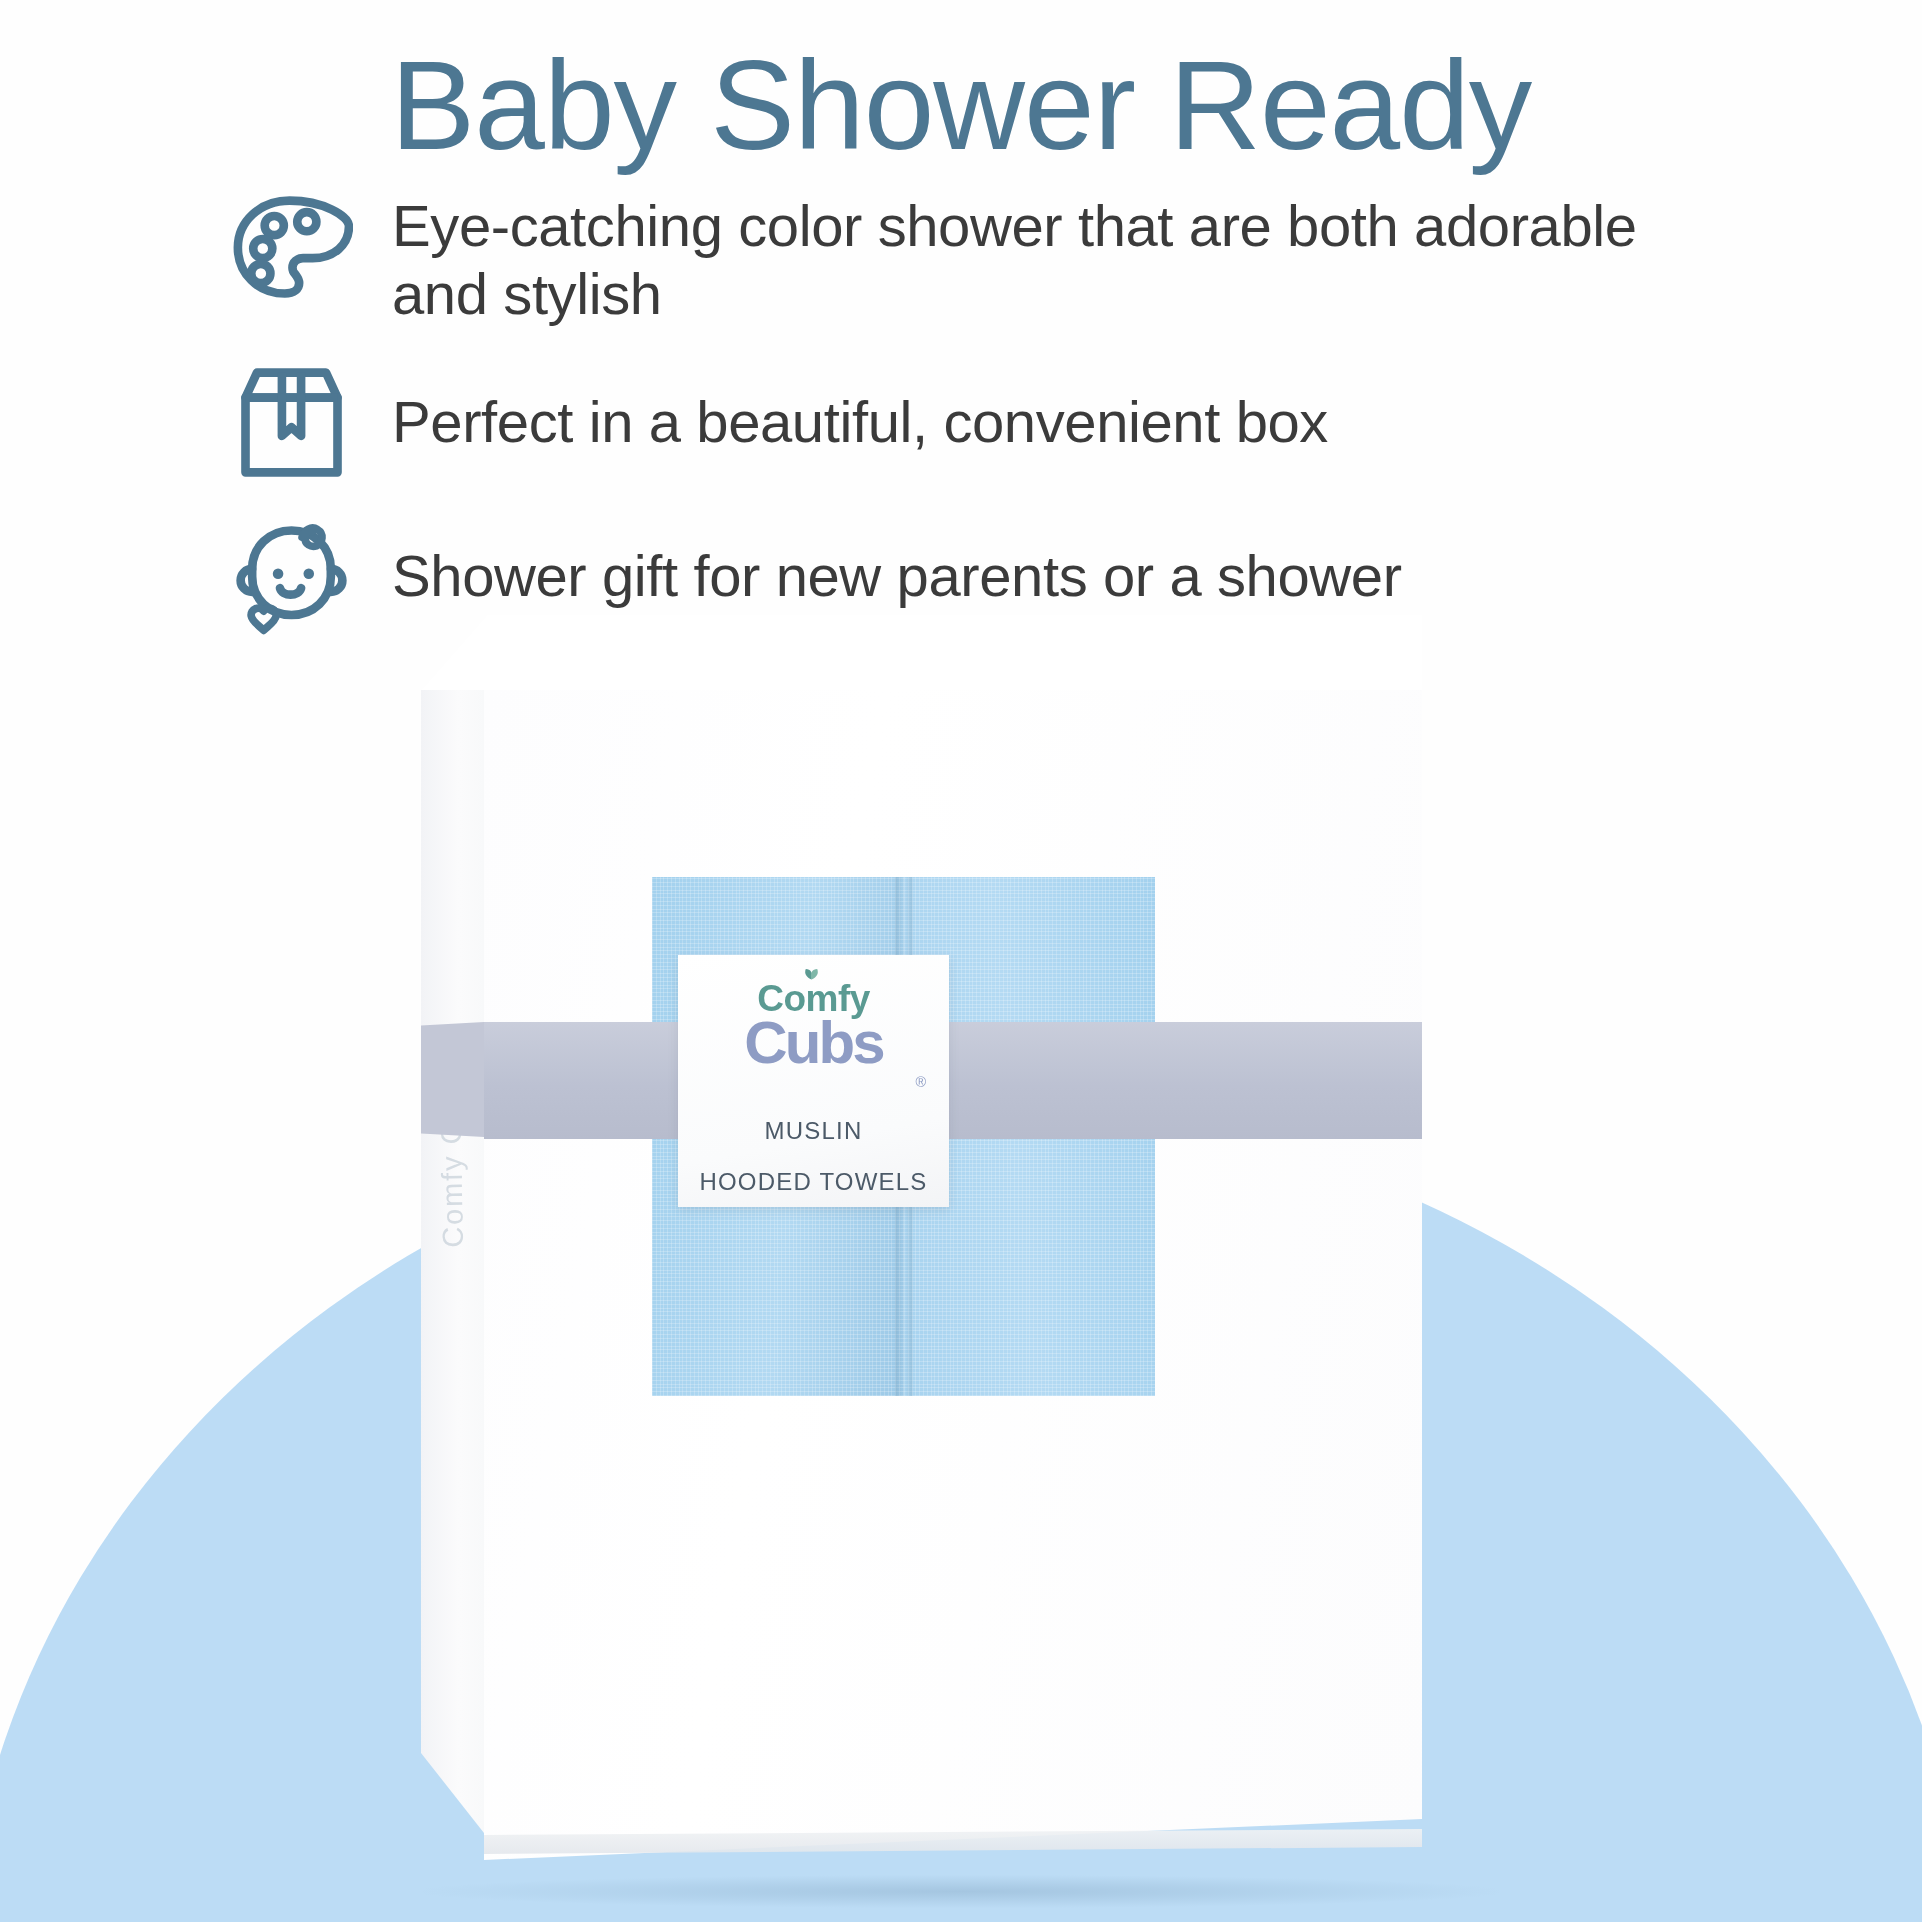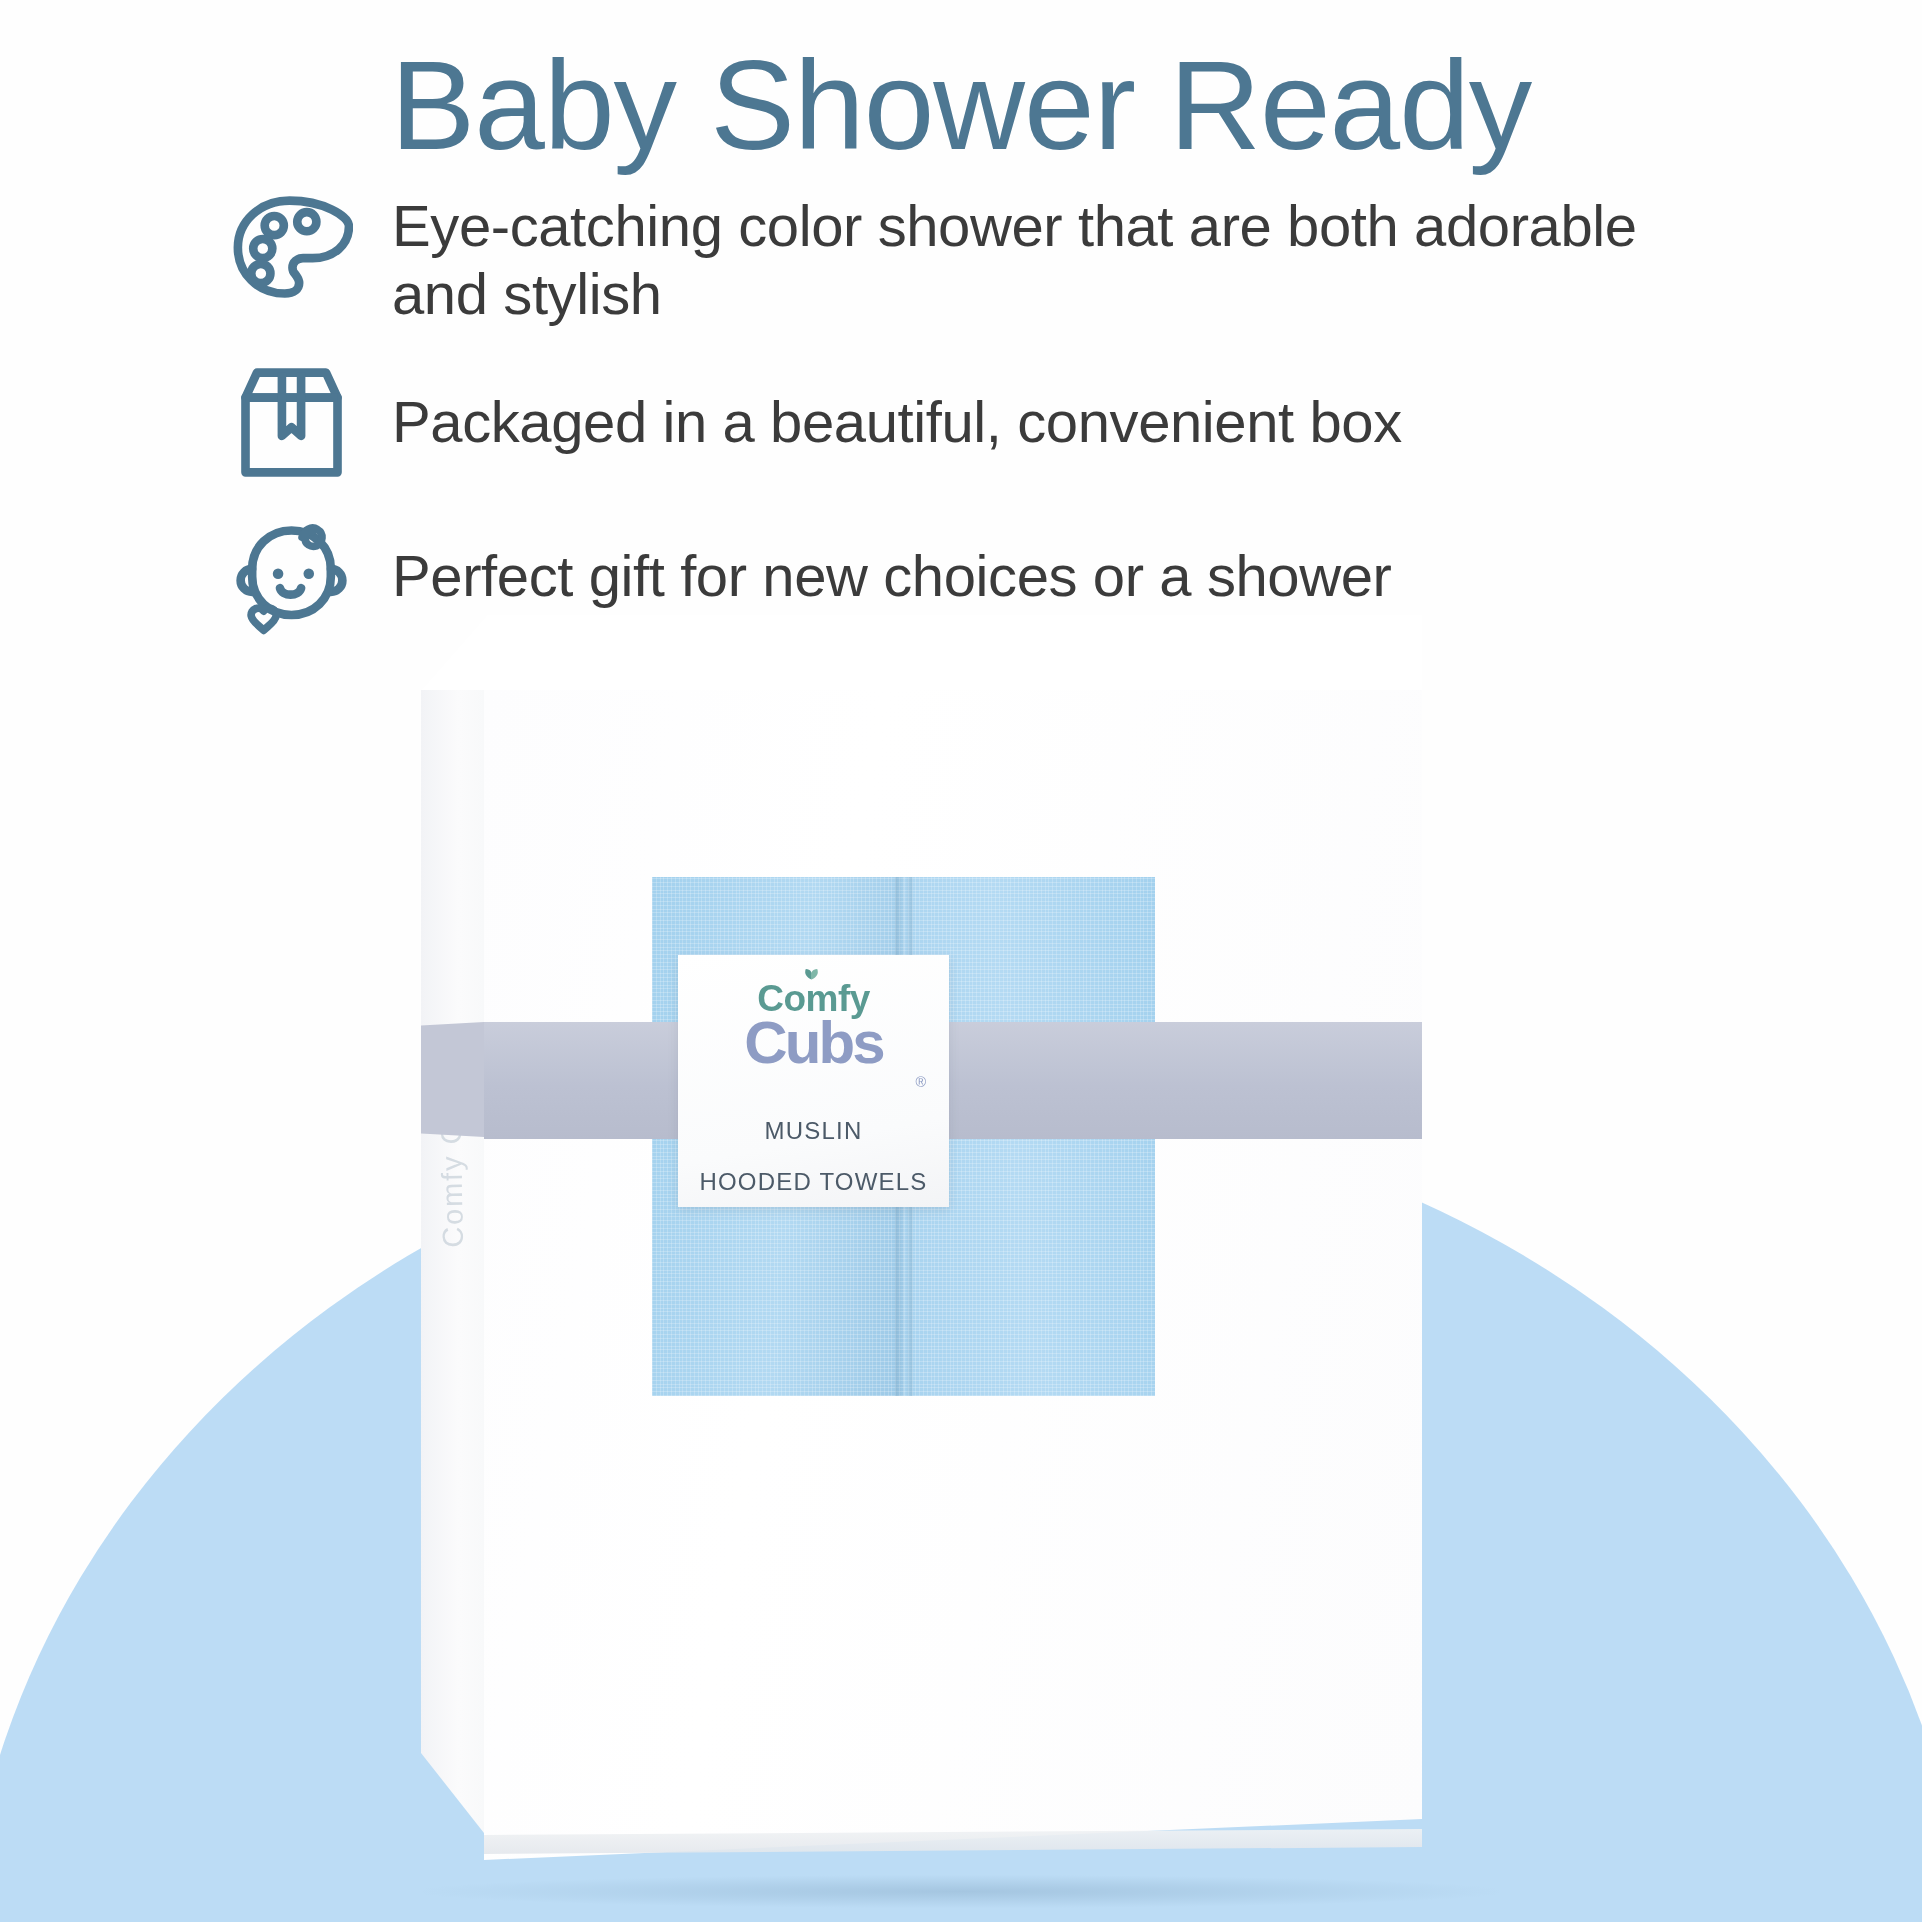--- a/index.html
+++ b/index.html
@@ -291,37 +291,37 @@
       <div class="ico">
         <svg width="119" height="115" viewBox="0 0 124 120" fill="none">
           <path d="M14 34 26 8h72l12 26" stroke="#4d7792" stroke-width="9" stroke-linejoin="round" stroke-linecap="round"></path>
           <rect x="14" y="34" width="96" height="78" stroke="#4d7792" stroke-width="9" stroke-linejoin="round"></rect>
           <path d="M14 34h96" stroke="#4d7792" stroke-width="9"></path>
           <path d="M52 8v26" stroke="#4d7792" stroke-width="9"></path>
           <path d="M72 8v26" stroke="#4d7792" stroke-width="9"></path>
           <path d="M52 34v40l10-9 10 9V34" stroke="#4d7792" stroke-width="9" stroke-linejoin="round" stroke-linecap="round"></path>
         </svg>
       </div>
-      <div class="txt">Packaged in a beautiful, convenient box</div>
+      <div class="txt">Perfect in a beautiful, convenient box</div>
     </div>
 
     <div class="bullet b3">
       <div class="ico">
         <svg width="129" height="119" viewBox="0 0 134 124" fill="none">
           <path d="M26 52a12 12 0 0 0 0 24" stroke="#4d7792" stroke-width="9" stroke-linecap="round"></path>
           <path d="M108 52a12 12 0 0 1 0 24" stroke="#4d7792" stroke-width="9" stroke-linecap="round"></path>
           <path d="M67 12c-23 0-41 17-41 40v8c0 23 18 40 41 40s41-17 41-40v-8c0-23-18-40-41-40Z" stroke="#4d7792" stroke-width="9"></path>
           <path d="M78 19c2-8 10-12 16-8 7 4 6 14-1 17-6 2-12-2-12-8 0-5 4-8 8-7" stroke="#4d7792" stroke-width="8" stroke-linecap="round" fill="none"></path>
           <circle cx="53" cy="57" r="5.5" fill="#4d7792"></circle>
           <circle cx="85" cy="57" r="5.5" fill="#4d7792"></circle>
           <path d="M55 72c2 9 20 9 22 0" stroke="#4d7792" stroke-width="9" stroke-linecap="round"></path>
           <path d="M38 96c-5-6-14-2-13 5 1 6 8 10 13 15 5-5 12-9 13-15 1-7-8-11-13-5Z" stroke="#4d7792" stroke-width="8" stroke-linejoin="round"></path>
         </svg>
       </div>
-      <div class="txt">Perfect gift for new choices or a shower</div>
+      <div class="txt">Shower gift for new parents or a shower</div>
     </div>
 
   </div>
 
   <div class="box-shadow"></div>
 
   <div class="product">
 
     <div class="box-top"></div>
     <div class="box-top-line"></div>

